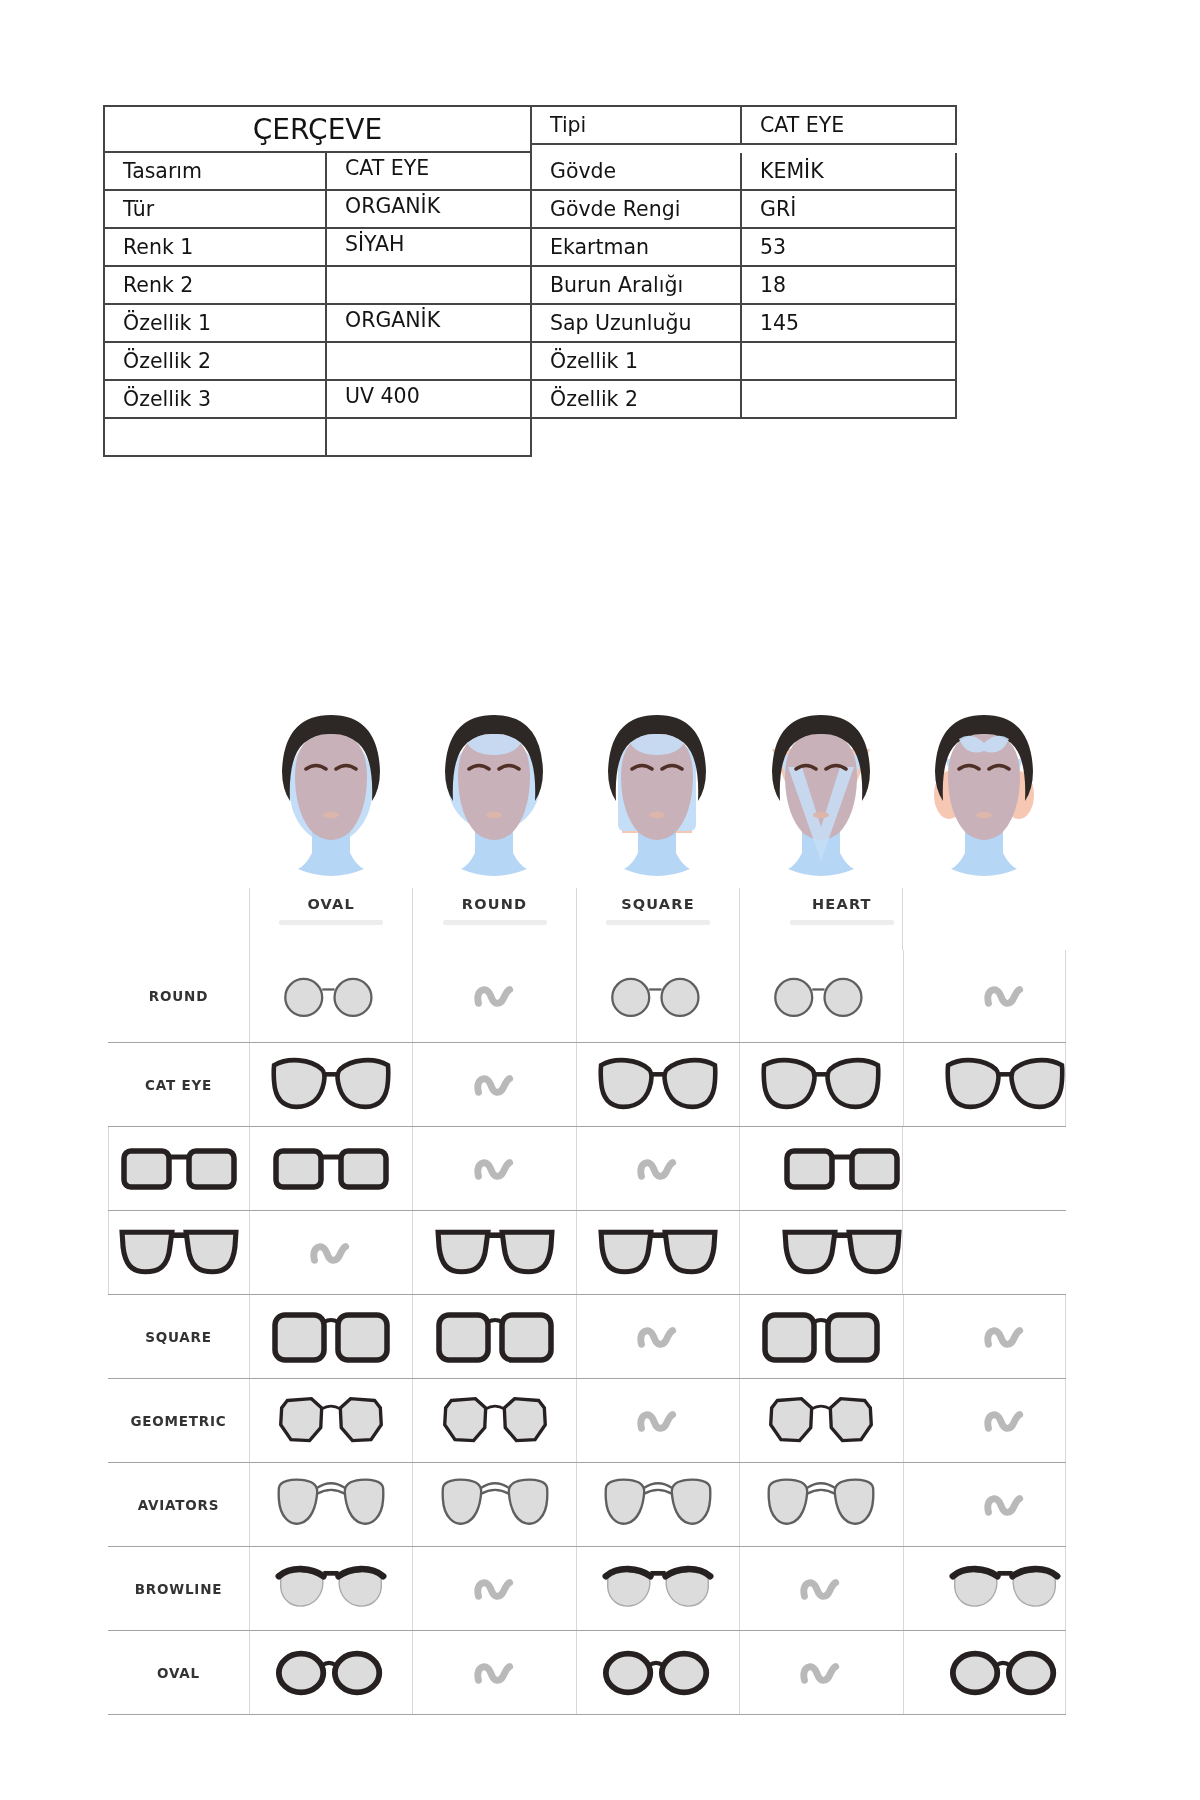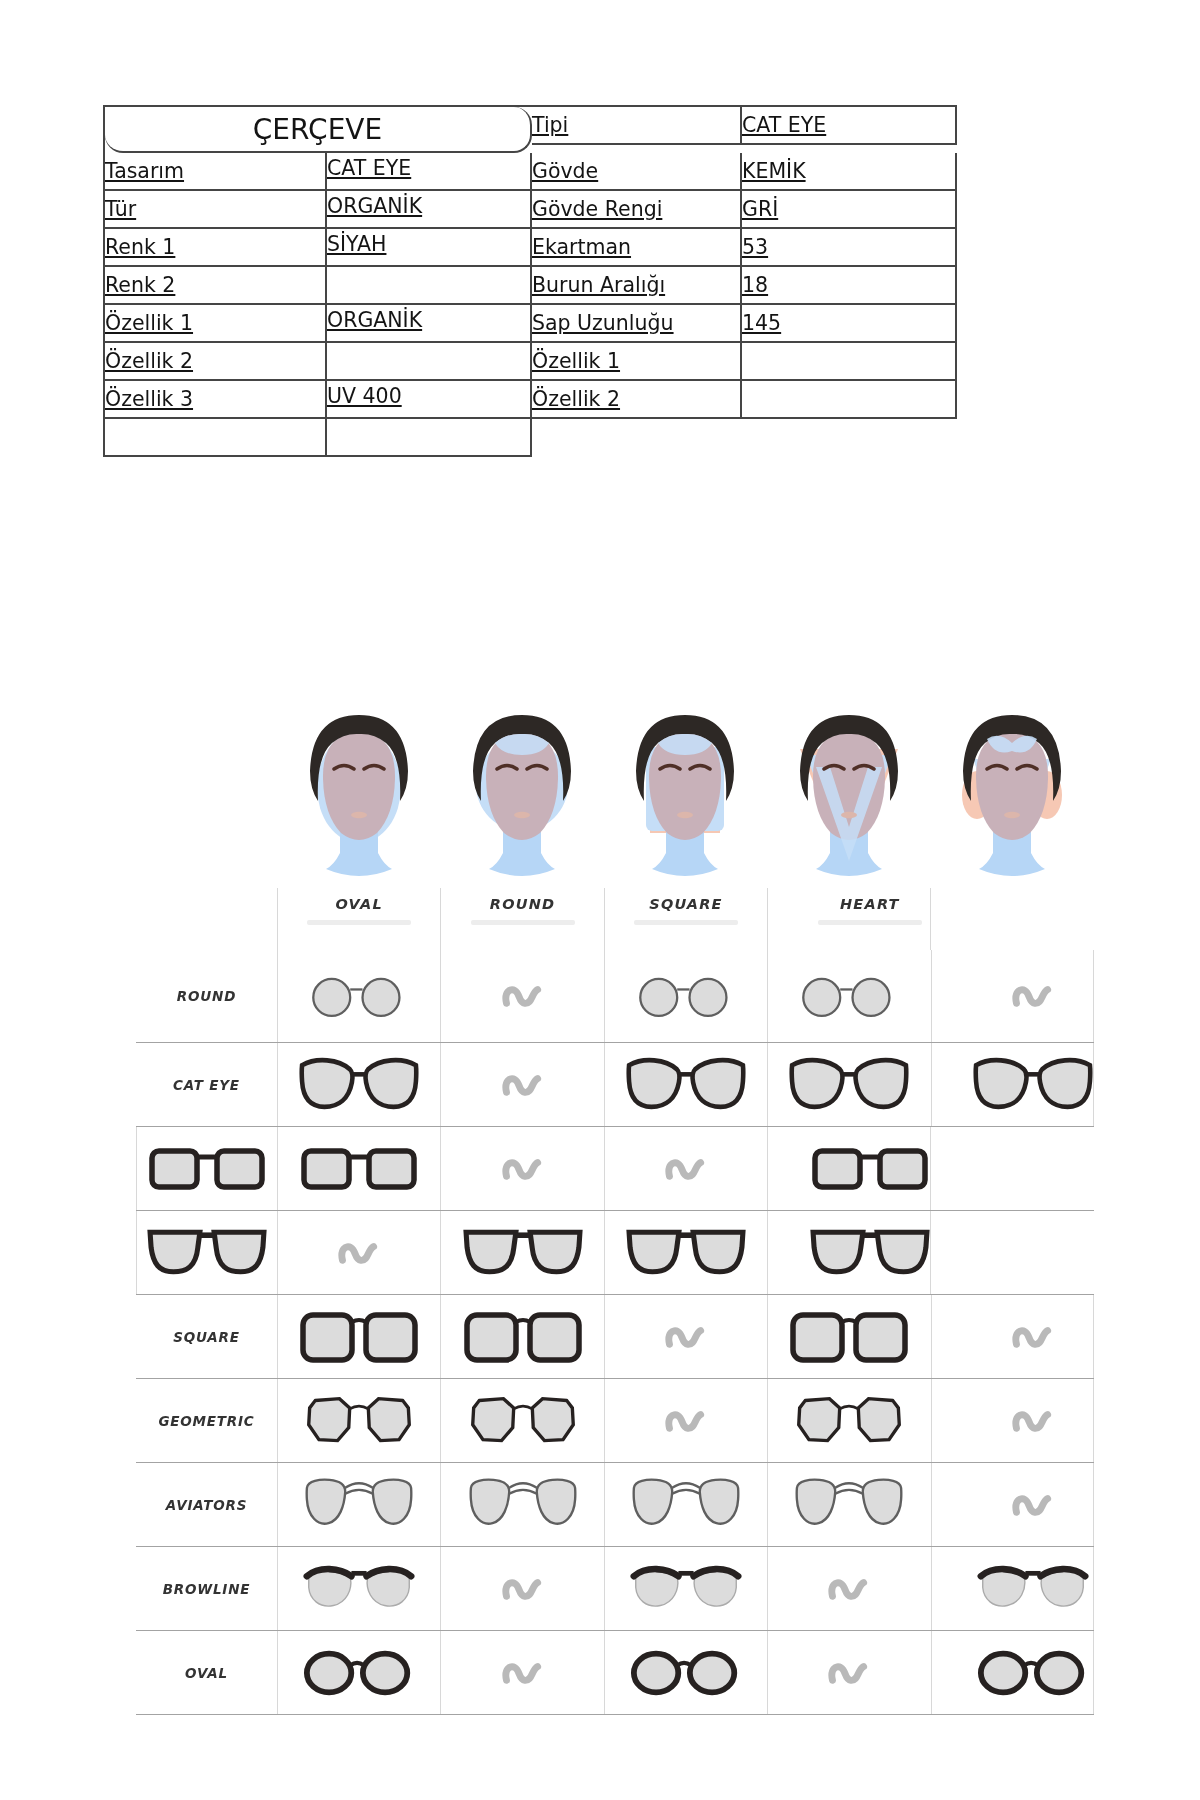--- a/index.html
+++ b/index.html
@@ -6,28 +6,28 @@
   .page{position:relative;width:1200px;height:1800px;background:#ffffff;overflow:hidden;
         font-family:"DejaVu Sans",sans-serif;}
 
   
   .spec-grid{position:absolute;left:103px;top:105px;width:852px;
              display:grid;grid-template-columns:222px 205px 210px 215px;
              border-top:2px solid var(--table-border);border-left:2px solid var(--table-border);
              background:#fff;}
   .spec-head{grid-column:span 2;height:44px;display:flex;align-items:center;justify-content:center;
              font-size:28px;color:var(--text);border-right:2px solid var(--table-border);
-             border-bottom:2px solid var(--table-border);border-radius:18px;}
-  .spec-cell{height:38px;display:flex;align-items:center;box-sizing:border-box;
+             border-bottom:2px solid var(--table-border);}
+  .spec-cell{height:38px;display:flex;align-items:center;padding-left:18px;box-sizing:border-box;
              font-size:20.5px;color:var(--text);border-right:2px solid var(--table-border);
-             border-bottom:2px solid var(--table-border);white-space:nowrap;text-decoration:underline;}
+             border-bottom:2px solid var(--table-border);white-space:nowrap;}
   .spec-cell.rv{align-items:flex-start;padding-top:3px;}
 
   
-  .chart{position:absolute;left:136px;top:703px;width:958px;font-style:italic;}
+  .chart{position:absolute;left:108px;top:703px;width:958px;}
   .heads-row{display:grid;grid-template-columns:repeat(5,163.4px);margin-left:141px;height:185px;}
   .head-cell{display:flex;align-items:flex-end;justify-content:center;}
   .head-cell svg{width:150px;height:185px;display:block;}
 
   .labels-row{display:grid;grid-template-columns:141px repeat(5,163.4px);height:62px;}
   .grid-row{display:grid;grid-template-columns:141px repeat(5,163.4px);height:83px;}
   .grid-row:first-child{height:92px;}
   .grid-row + .grid-row{border-top:1.6px solid var(--grid-h);}
   .grid-row:last-child{border-bottom:1.6px solid var(--grid-h);}
   .grid-col{border-left:1.5px solid var(--grid-v);display:flex;align-items:center;justify-content:center;}

